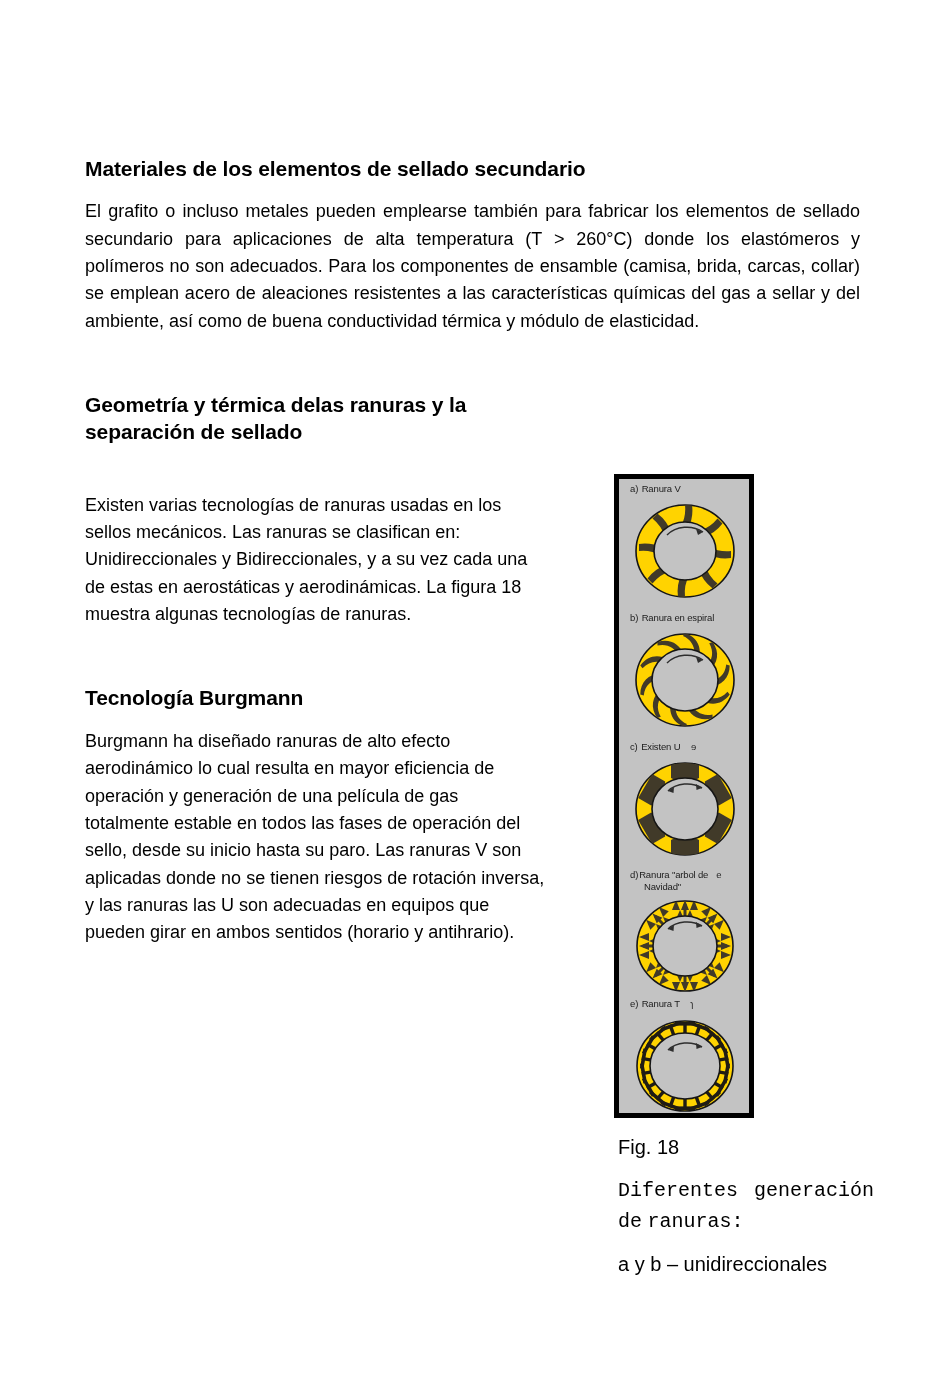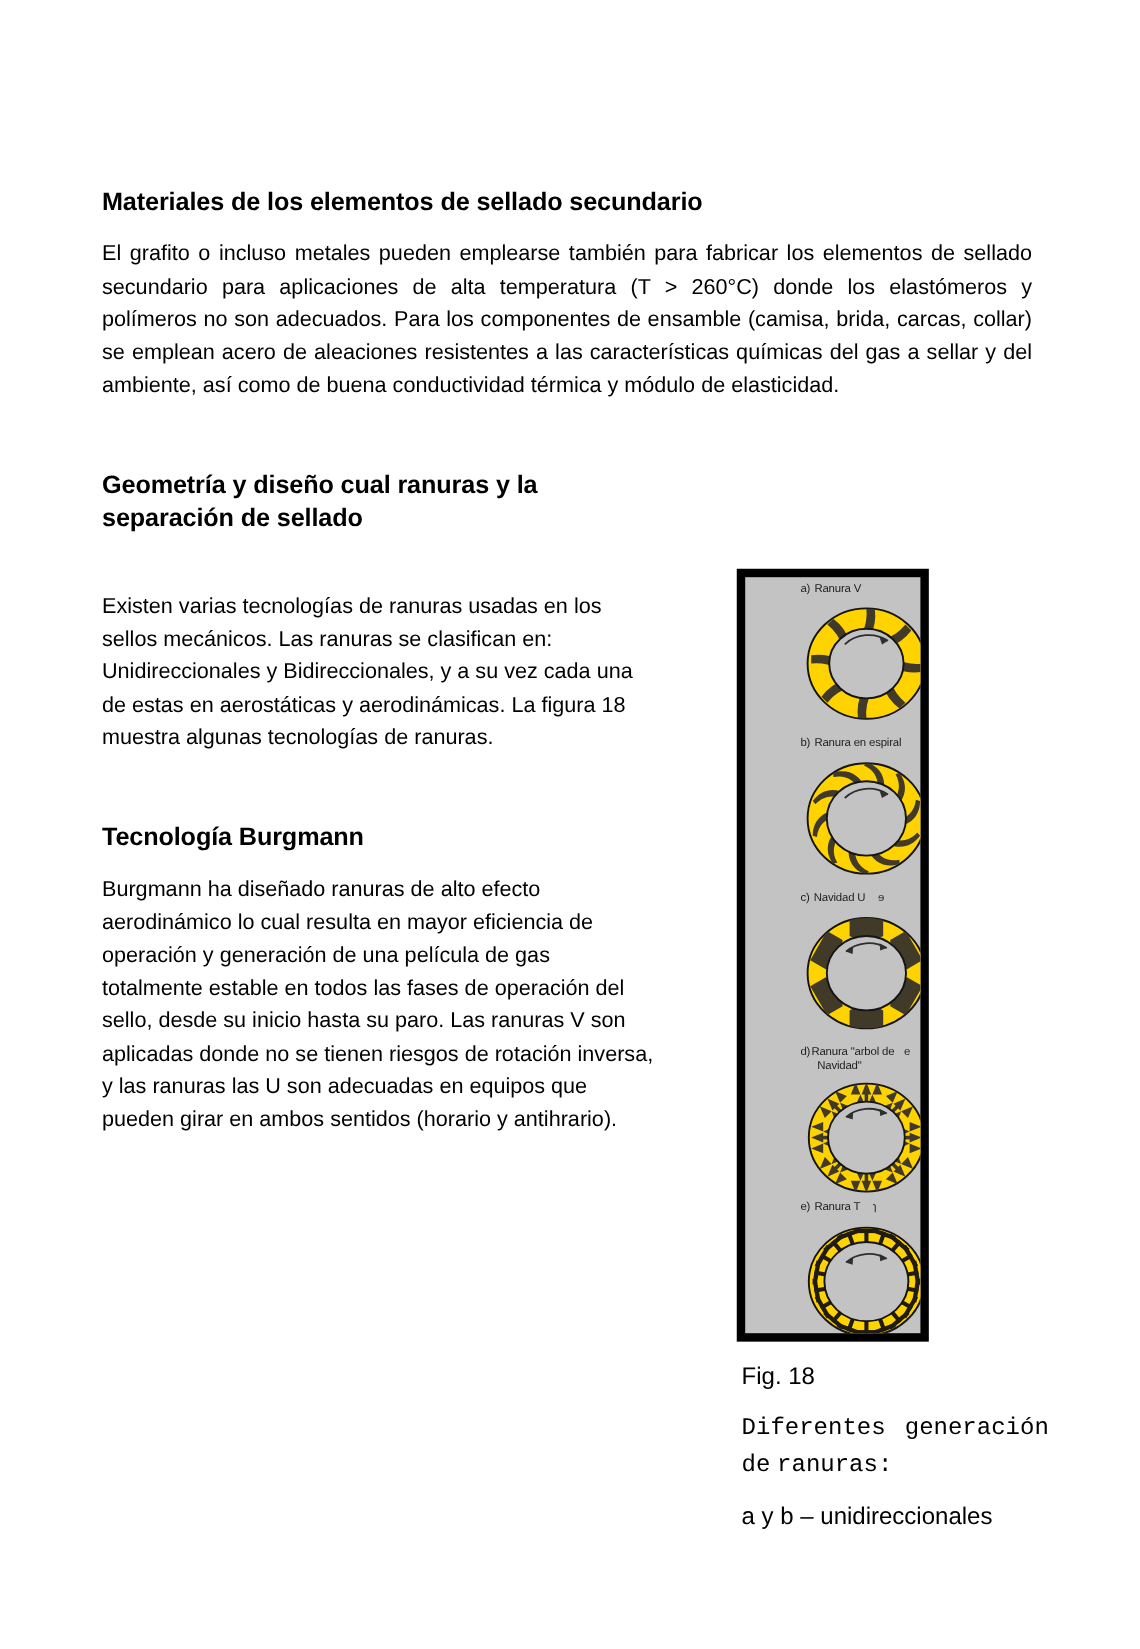--- a/index.html
+++ b/index.html
@@ -64,28 +64,27 @@
 
   
   .figure-wrap {
     position: absolute;
     left: 614px;
     top: 474px;
     width: 270px;
   }
 
   .figure-image {
-    width: 160px;
+    width: 140px;
     height: 644px;
     background: #c3c3c3;
-    border: 7px solid #000000;
+    border: 5px solid #000000;
     box-sizing: border-box;
     position: relative;
     overflow: hidden;
-    padding-left: 35px;
   }
 
   .ring-cell {
     position: relative;
     width: 132px;
     height: 128.8px;
     box-sizing: border-box;
   }
 
   .ring-label {
@@ -140,21 +139,21 @@
   <div class="doc-body">
 
     <div class="block-full">
       <h2 class="section-title">Materiales de los elementos de sellado secundario</h2>
       <p class="para">El grafito o incluso metales pueden emplearse también para fabricar los elementos de sellado secundario para aplicaciones de alta temperatura (T &gt; 260°C) donde los elastómeros y polímeros no son adecuados. Para los componentes de ensamble (camisa, brida, carcas, collar) se emplean acero de aleaciones resistentes a las características químicas del gas a sellar y del ambiente, así como de buena conductividad térmica y módulo de elasticidad.</p>
     </div>
 
     <div class="spacer-lg"></div>
 
     <div class="block-narrow">
-      <h2 class="section-title">Geometría y diseño cual ranuras y la separación de sellado</h2>
+      <h2 class="section-title">Geometría y térmica delas ranuras y la separación de sellado</h2>
       <div class="spacer-md"></div>
       <p class="para ragged">Existen varias tecnologías de ranuras usadas en los sellos mecánicos. Las ranuras se clasifican en: Unidireccionales y Bidireccionales, y a su vez cada una de estas en aerostáticas y aerodinámicas. La figura 18 muestra algunas tecnologías de ranuras.</p>
     </div>
 
     <div class="spacer-lg"></div>
 
     <div class="block-narrow">
       <h2 class="section-title">Tecnología Burgmann</h2>
       <p class="para ragged">Burgmann ha diseñado ranuras de alto efecto aerodinámico lo cual resulta en mayor eficiencia de operación y generación de una película de gas totalmente estable en todos las fases de operación del sello, desde su inicio hasta su paro. Las ranuras V son aplicadas donde no se tienen riesgos de rotación inversa, y las ranuras las U son adecuadas en equipos que pueden girar en ambos sentidos (horario y antihrario).</p>
     </div>
@@ -228,21 +227,21 @@
           <g>
             <path d="M38,35 A26,22 0 0,1 74,32" fill="none" stroke="#2e2e2e" stroke-width="1.5"></path>
             <path d="M74,32 l-7,-3 l2,6 Z" fill="#2e2e2e"></path>
           </g>
         </svg>
       </div>
 
       <div class="ring-cell">
         <div class="ring-label">
           <span class="idx">c)</span>
-          <span>Navidad U</span>
+          <span>Existen U</span>
           <span class="stray">ɘ</span>
         </div>
         <svg class="ring-svg" width="112" height="104" viewBox="0 0 112 104">
           <defs>
             <clipPath id="clipC">
               <path d="M56,52 m-49,0 a49,46 0 1,0 98,0 a49,46 0 1,0 -98,0 Z
                        M56,52 m-33,0 a33,31 0 1,1 66,0 a33,31 0 1,1 -66,0 Z" clip-rule="evenodd"></path>
             </clipPath>
           </defs>
           <ellipse cx="56" cy="52" rx="49" ry="46" fill="#FFD300" stroke="#151515" stroke-width="1.6"></ellipse>

